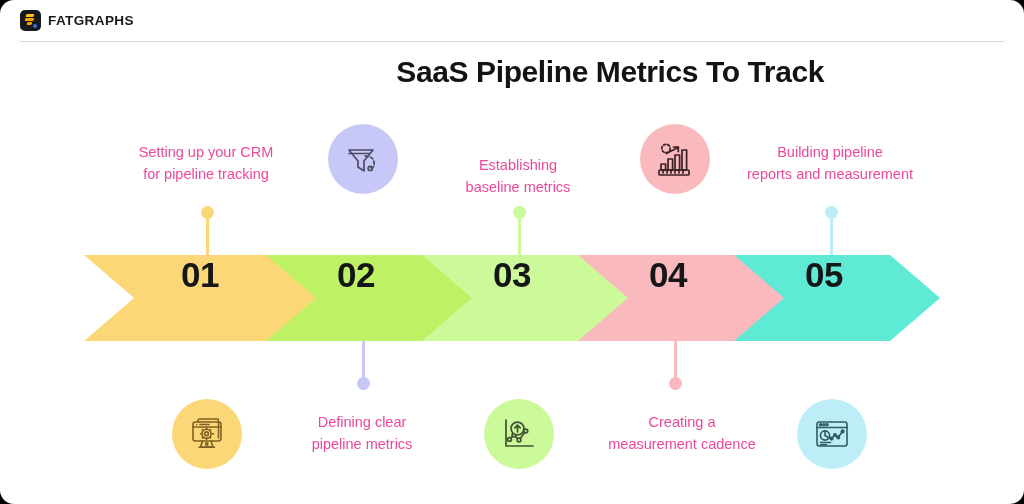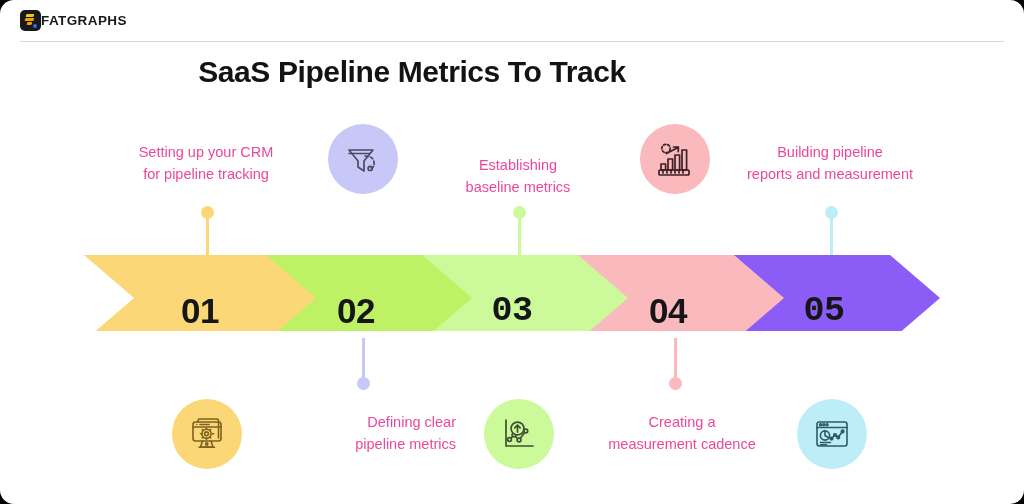--- a/index.html
+++ b/index.html
@@ -28,20 +28,21 @@
     position: absolute;
     left: 0; top: 0;
     width: 1024px;
     height: 42px;
   }
   .logo-wrap {
     position: absolute;
     left: 20px; top: 10px;
     display: flex;
     align-items: center;
+    gap: 7px;
   }
   .logo-mark {
     width: 21px; height: 21px;
     border-radius: 5px;
     background: #17191c;
     position: relative;
     flex: none;
   }
   .logo-mark .bar {
     position: absolute;
@@ -71,41 +72,41 @@
     width: 984px;
     height: 1px;
     background: #d8d8d8;
   }
 
   
   .title {
     position: absolute;
     left: 0; top: 55px;
     width: 824px;
-    text-align: center;
+    text-align: right;
     font-size: 30px;
     font-weight: bold;
     letter-spacing: -0.4px;
     color: #111315;
   }
 
   
   .band {
     position: absolute;
     left: 84px;
     top: 255px;
     width: 856px;
     height: 86px;
   }
   .arrow {
     position: absolute;
     top: 0;
-    height: 76px;
+    height: 86px;
     display: flex;
-    align-items: flex-end;
+    align-items: flex-start;
     justify-content: center;
   }
   .arrow .num {
     position: relative;
     font-size: 35px;
     font-weight: bold;
     color: #141618;
     letter-spacing: -0.5px;
     z-index: 2;
   }
@@ -189,32 +190,32 @@
     <div class="knob" style="bottom:0; background:#f9b9bd;"></div>
   </div>
 
   <div class="conn" style="left:830px; top:206px; height:52px;">
     <div class="stem" style="background:#bdeef7;"></div>
     <div class="knob" style="top:0; background:#bdeef7;"></div>
   </div>
 
   <div class="band">
 
-    <div class="arrow" style="left:624px; width:232px; background:#8b5cf6;
-                clip-path: polygon(0 0, 182px 0, 232px 43px, 182px 86px, 0 86px, 50px 43px); font-family: Liberation Mono, monospace;">
+    <div class="arrow" style="left:624px; width:232px; background:#5eead4;
+                clip-path: polygon(0 0, 182px 0, 232px 43px, 182px 86px, 0 86px, 50px 43px);">
       <span class="num">05</span>
     </div>
 
     <div class="arrow" style="left:468px; width:232px; background:#f9b9bd;
                 clip-path: polygon(0 0, 182px 0, 232px 43px, 182px 86px, 0 86px, 50px 43px);">
       <span class="num">04</span>
     </div>
 
     <div class="arrow" style="left:312px; width:232px; background:#ccf99a;
-                clip-path: polygon(0 0, 182px 0, 232px 43px, 182px 86px, 0 86px, 50px 43px); font-family: Liberation Mono, monospace;">
+                clip-path: polygon(0 0, 182px 0, 232px 43px, 182px 86px, 0 86px, 50px 43px);">
       <span class="num">03</span>
     </div>
 
     <div class="arrow" style="left:156px; width:232px; background:#bef264;
                 clip-path: polygon(0 0, 182px 0, 232px 43px, 182px 86px, 0 86px, 50px 43px);">
       <span class="num">02</span>
     </div>
 
     <div class="arrow" style="left:0px; width:232px; background:#fbd777;
                 clip-path: polygon(0 0, 182px 0, 232px 43px, 182px 86px, 0 86px, 50px 43px);">
@@ -231,21 +232,21 @@
   <div class="caption" style="left:424px; top:155px; width:188px;">
     <div>Establishing</div>
     <div>baseline metrics</div>
   </div>
 
   <div class="caption" style="left:730px; top:142px; width:200px;">
     <div>Building pipeline</div>
     <div>reports and measurement</div>
   </div>
 
-  <div class="caption" style="left:268px; top:412px; width:188px;text-align:right;">
+  <div class="caption" style="left:268px; top:412px; width:188px;">
     <div>Defining clear</div>
     <div>pipeline metrics</div>
   </div>
 
   <div class="caption" style="left:586px; top:412px; width:192px;">
     <div>Creating a</div>
     <div>measurement cadence</div>
   </div>
 
   <div class="icon-circle" style="left:328px; top:124px; background:#c8c8f8;">

